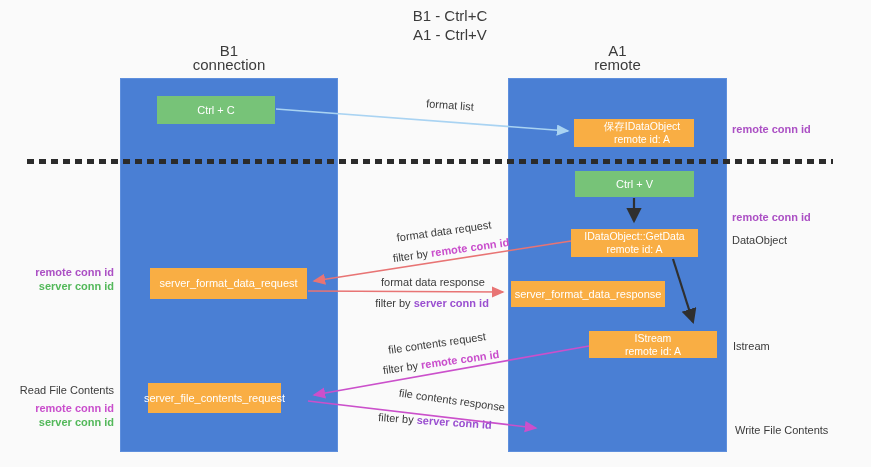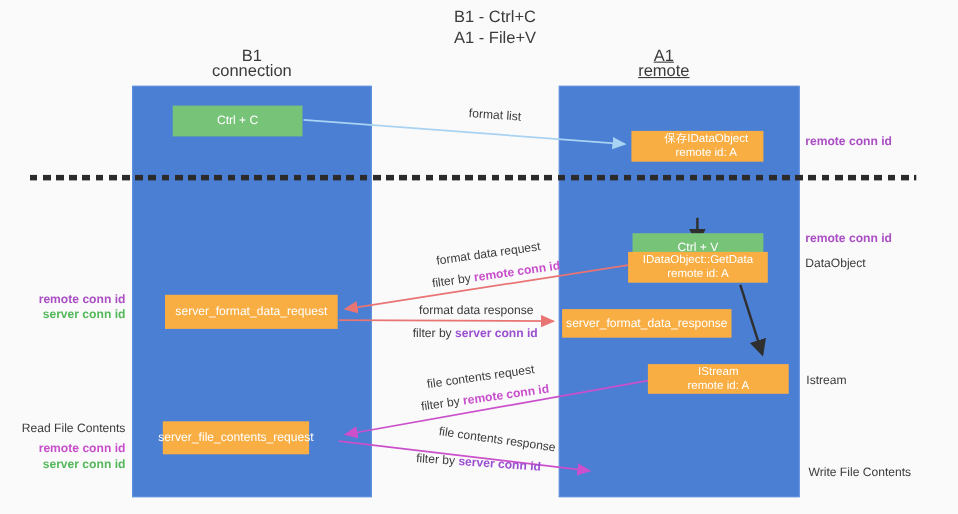--- a/index.html
+++ b/index.html
@@ -35,28 +35,28 @@
 
   svg.overlay{position:absolute;left:0;top:0;pointer-events:none;}
 </style>
 </head>
 <body>
 
 <div id="canvas">
 
   <div class="abs title">
     <div>B1 - Ctrl+C</div>
-    <div>A1 - File+V</div>
+    <div>A1 - Ctrl+V</div>
   </div>
 
   <div class="abs lane-header" style="left:120px;top:44px;width:218px;">
     <div>B1</div>
     <div>connection</div>
   </div>
-  <div class="abs lane-header" style="left:494px;top:44px;width:219px;text-decoration:underline;">
+  <div class="abs lane-header" style="left:508px;top:44px;width:219px;">
     <div>A1</div>
     <div>remote</div>
   </div>
 
   <div class="abs lane" style="left:120px;top:78px;width:218px;height:374px;"></div>
   <div class="abs lane" style="left:508px;top:78px;width:219px;height:374px;"></div>
 
   <div class="abs divider"></div>
 
   <svg class="overlay" width="871" height="467" viewBox="0 0 871 467">
@@ -85,21 +85,21 @@
 
   <div class="abs node green" style="left:157px;top:96px;width:118px;height:28px;">
     <span>Ctrl + C</span>
   </div>
 
   <div class="abs node orange" style="left:574px;top:119px;width:120px;height:28px;font-size:10.5px;padding-left:16px;">
     <span>保存IDataObject</span>
     <span>remote id: A</span>
   </div>
 
-  <div class="abs node green" style="left:575px;top:171px;width:119px;height:26px;margin-top:41px;">
+  <div class="abs node green" style="left:575px;top:171px;width:119px;height:26px;">
     <span>Ctrl + V</span>
   </div>
 
   <div class="abs node orange" style="left:571px;top:229px;width:127px;height:28px;font-size:10.5px;">
     <span>IDataObject::GetData</span>
     <span>remote id: A</span>
   </div>
 
   <div class="abs node orange" style="left:150px;top:268px;width:157px;height:31px;">
     <span>server_format_data_request</span>

